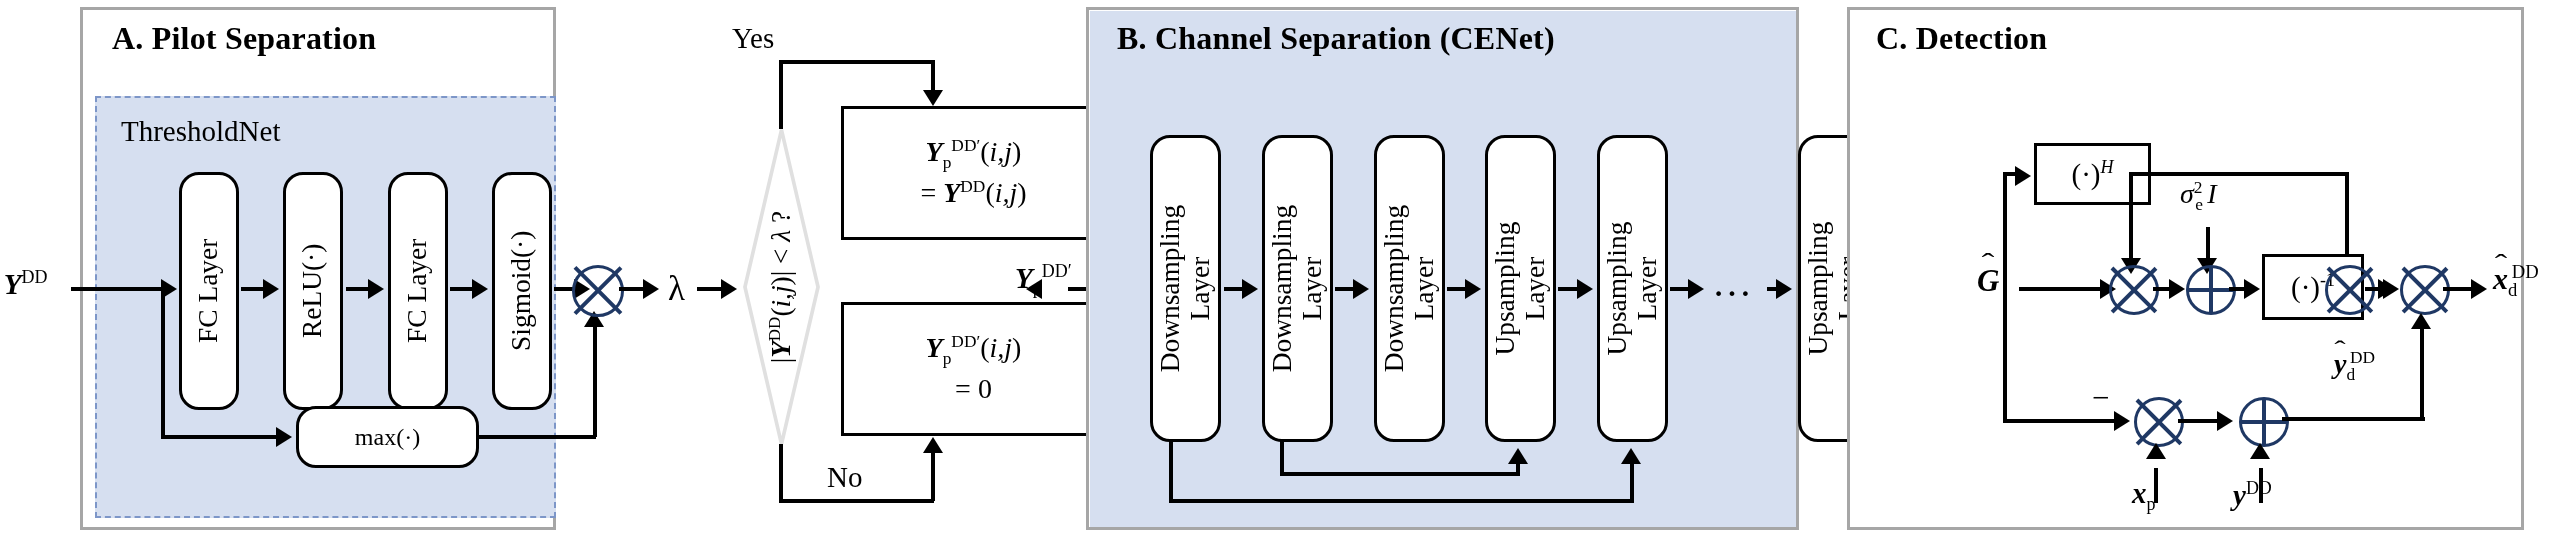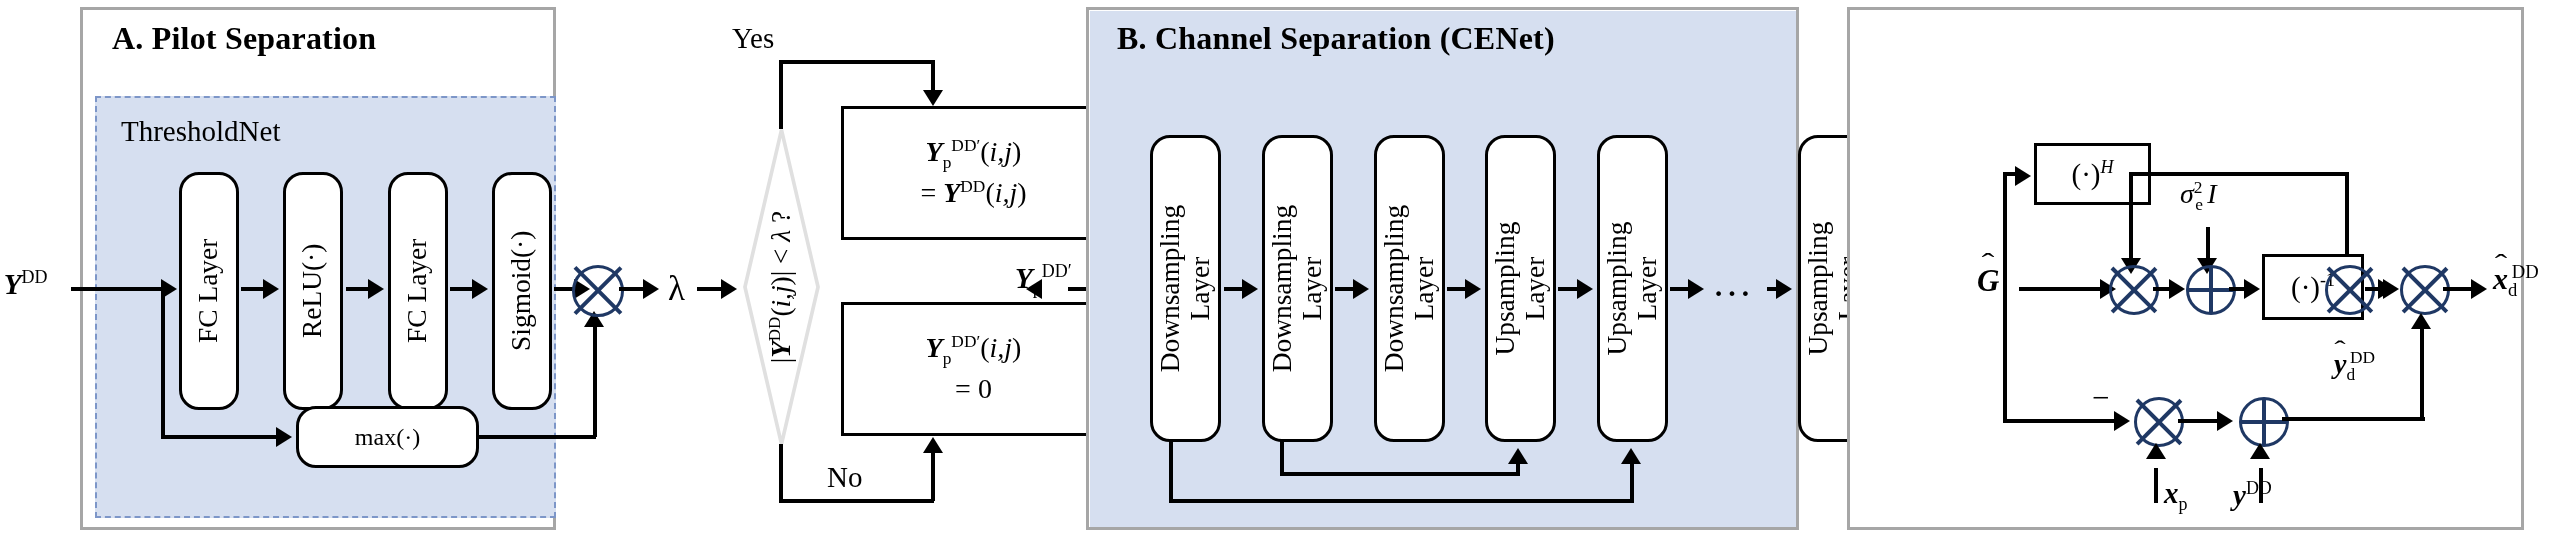--- a/index.html
+++ b/index.html
@@ -270,20 +270,21 @@
 
   <div class="v" style="left:1280px;top:441px;height:35px;"></div>
   <div class="h" style="left:1280px;top:472px;width:240px;"></div>
   <div class="v" style="left:1516px;top:461px;height:12.8px;"></div>
   <div class="ar-u" style="left:1508px;top:448px;"></div>
 
   <div class="h" style="left:1871px;top:287px;width:88px;"></div>
   <div class="ar-r" style="left:1955px;top:279px;"></div>
 
   <div class="panel" style="left:1847px;top:7.3px;width:677px;height:523px;"></div>
+  <div class="panel-title" style="left:1876px;top:20px;">C. Detection</div>
 
   <div class="lbl" style="left:1977px;top:265px;font-size:31px;">
     <span class="ovl"><b class="bi">G</b><span class="hat">̂</span></span>
   </div>
 
   <div class="h" style="left:2019px;top:287px;width:84px;"></div>
   <div class="ar-r" style="left:2100px;top:279px;"></div>
 
   <div class="v" style="left:2003px;top:174px;height:113px;"></div>
   <div class="ar-r" style="left:2015px;top:166px;"></div>
@@ -349,21 +350,21 @@
   </div>
 
   <div class="lbl" style="left:2092px;top:382px;font-size:31px;">−</div>
 
   <div class="op times" style="left:2134px;top:397px;width:44px;height:44px;">
     <i class="d1"></i>
       <i class="d2"></i>
   </div>
   <div class="v" style="left:2154px;top:468px;height:35px;"></div>
   <div class="ar-u" style="left:2146px;top:443px;"></div>
-  <div class="lbl" style="left:2132px;top:479px;font-size:29px;margin-left:32px;">
+  <div class="lbl" style="left:2132px;top:479px;font-size:29px;">
     <b class="bi">x</b><sub>p</sub>
   </div>
 
   <div class="h" style="left:2178px;top:419px;width:44px;"></div>
   <div class="ar-r" style="left:2217px;top:411px;"></div>
 
   <div class="op plus" style="left:2239px;top:397px;width:44px;height:44px;">
     <i class="pv"></i>
       <i class="ph"></i>
   </div>

